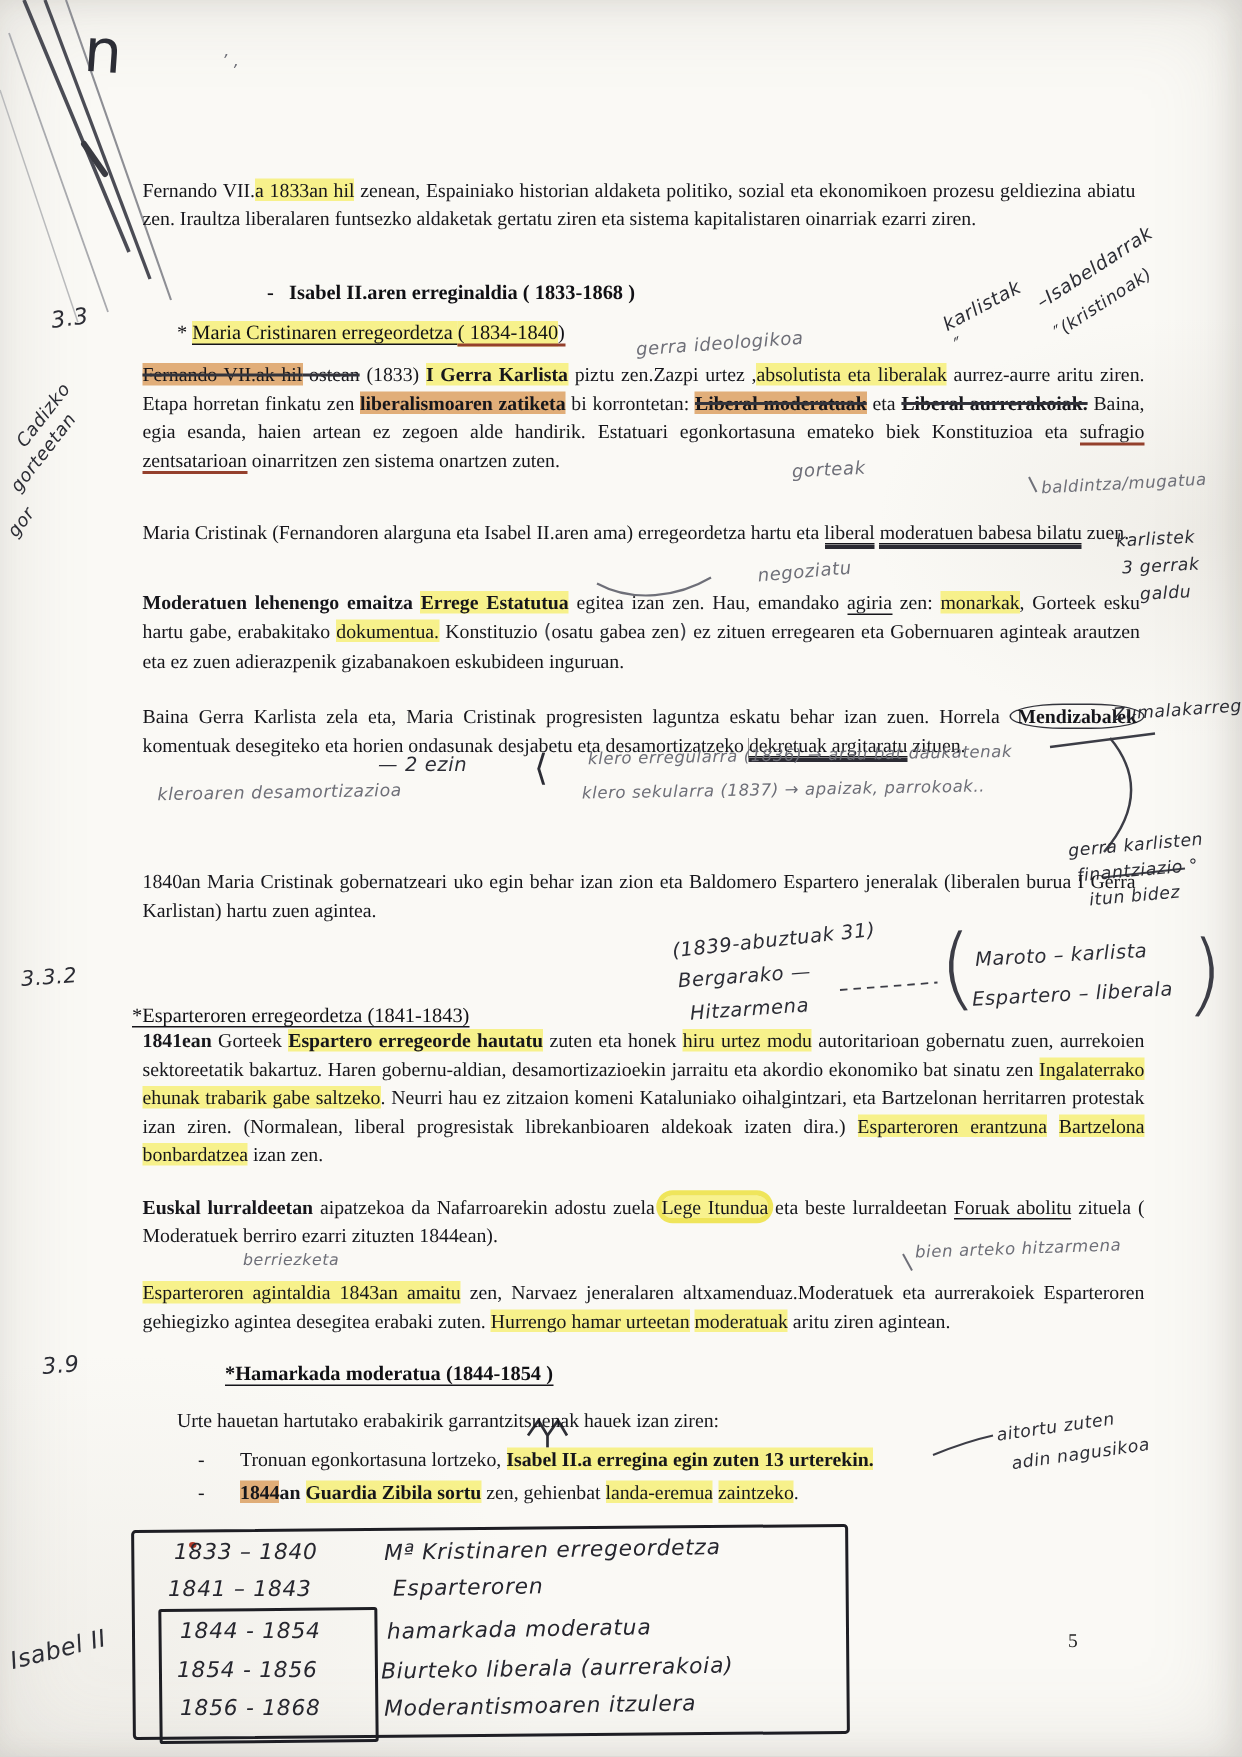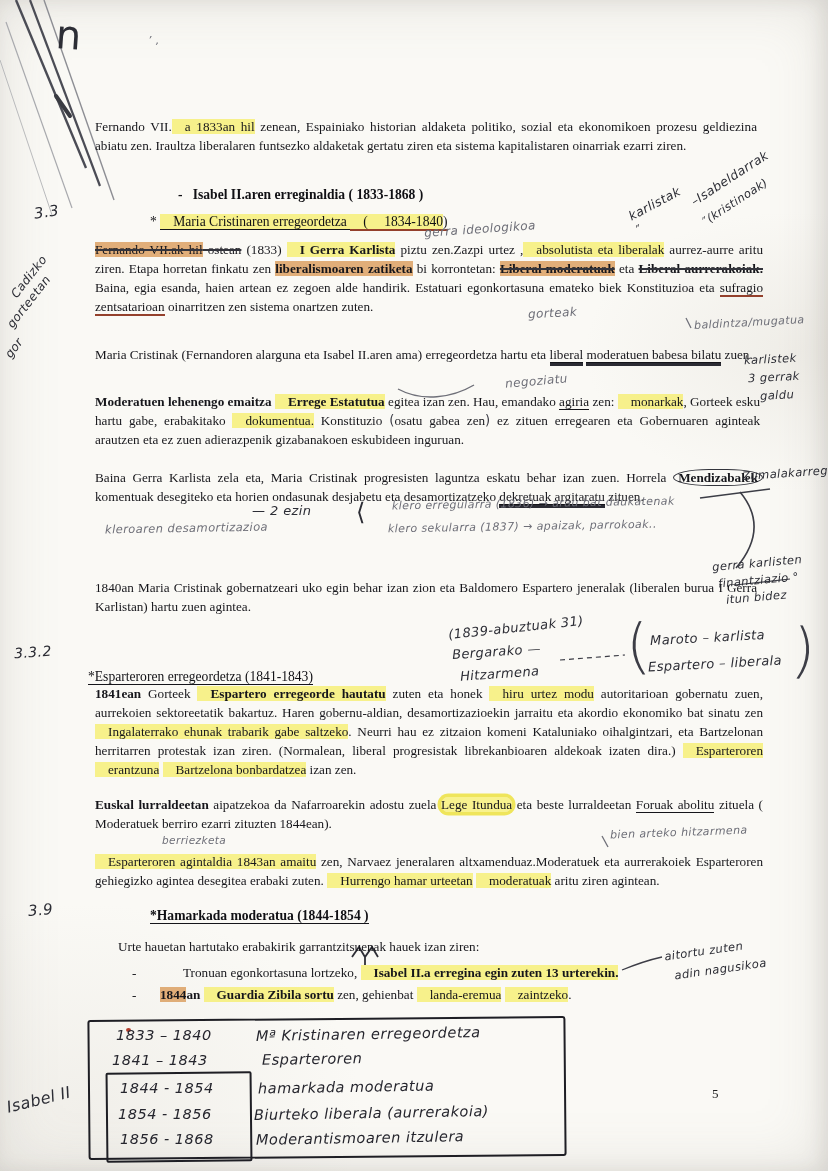--- a/index.html
+++ b/index.html
@@ -6,21 +6,21 @@
   .page{position:relative;width:828px;height:1171px;margin:0 auto;overflow:hidden;
         background:
           radial-gradient(ellipse 300px 200px at 96% 30%, rgba(210,205,195,.25), transparent 70%),
           radial-gradient(ellipse 400px 300px at 10% 95%, rgba(205,200,190,.2), transparent 70%),
           #faf9f5;
         box-shadow:inset 0 0 60px rgba(120,115,105,.18), inset -6px 0 18px rgba(120,115,105,.15);
         font-family:"Liberation Serif",serif;color:#16161b;}
   .par{position:absolute;font-size:13.2px;line-height:1.44;text-align:justify;color:#16161b;}
   .hd{position:absolute;font-size:13.6px;font-weight:bold;color:#101014;}
   
-  .y{background:rgba(246,236,74,.62);box-decoration-break:clone;padding-left:13px;}
+  .y{background:rgba(246,236,74,.62);box-decoration-break:clone;}
   .o{background:rgba(212,138,62,.68);box-decoration-break:clone;}
   .b{font-weight:bold;}
   .u{border-bottom:1.6px solid #15151a;}
   .u2{border-bottom:1.6px solid #15151a;box-shadow:0 3px 0 #2b2b33;}
   .ru{border-bottom:2.4px solid #94402c;}
   .st{text-decoration:line-through;text-decoration-thickness:1.6px;text-decoration-color:#33343c;}
   .circ{border:1.7px solid #33343c;border-radius:46%/58%;padding:0 4px;}
   .ycirc{background:rgba(246,236,74,.6);box-shadow:0 0 0 3.5px rgba(236,224,52,.8);border-radius:10px;}
   .pen{color:#3c3d46;font-family:"DejaVu Sans",sans-serif;}
   
@@ -69,21 +69,21 @@
 
     <path d="M735 585 L790 579" stroke="#3c3d46" stroke-width="1.2" fill="none"></path>
   </svg>
 
   <div class="hw dark" style="left:56px;top:12px;font-size:40px;font-style:normal;transform:rotate(4deg);">n</div>
   <div class="hw faded" style="left:148px;top:34px;font-size:11px;">’ ,</div>
 
   <div class="par" style="left:95px;top:117px;width:662px;"><span>Fernando VII.</span><span class="y">a 1833an hil</span><span> zenean, Espainiako historian aldaketa politiko, sozial eta ekonomikoen prozesu geldiezina abiatu zen. Iraultza liberalaren  funtsezko aldaketak gertatu ziren eta sistema kapitalistaren oinarriak ezarri ziren.</span></div>
 
   <div class="hd" style="left:178px;top:187px;">-&nbsp;&nbsp;&nbsp;Isabel II.aren erreginaldia ( 1833-1868 )</div>
-  <div class="hd" style="left:118px;top:214px;font-weight:normal;margin-left:32px;"><span>* </span><span class="y u">Maria Cristinaren erregeordetza </span><span class="y u ru">(</span><span class="y u ru"> 1834-1840</span><span class="u ru">)</span></div>
+  <div class="hd" style="left:118px;top:214px;font-weight:normal;"><span>* </span><span class="y u">Maria Cristinaren erregeordetza </span><span class="y u ru">(</span><span class="y u ru"> 1834-1840</span><span class="u ru">)</span></div>
 
   <div class="hw dark" style="left:34px;top:203px;font-size:15px;transform:rotate(-8deg);">3.3</div>
   <div class="hw faded" style="left:424px;top:222px;font-size:12px;transform:rotate(-4deg);">gerra ideologikoa</div>
   <div class="hw dark" style="left:626px;top:196px;font-size:12.5px;transform:rotate(-28deg);">karlistak</div>
   <div class="hw dark" style="left:637px;top:222px;font-size:12px;transform:rotate(-28deg);">″</div>
   <div class="hw dark" style="left:688px;top:196px;font-size:12.5px;transform:rotate(-33deg);transform-origin:left top;">–Isabeldarrak</div>
   <div class="hw dark" style="left:700px;top:216px;font-size:11.5px;transform:rotate(-33deg);transform-origin:left top;">″(kristinoak)</div>
 
   <div class="hw dark" style="left:8px;top:292px;font-size:12px;transform:rotate(-52deg);transform-origin:left top;">Cadizko</div>
   <div class="hw dark" style="left:4px;top:322px;font-size:12px;transform:rotate(-52deg);transform-origin:left top;">gorteetan</div>
@@ -133,21 +133,21 @@
   <div class="hw faded" style="left:610px;top:826px;font-size:11px;transform:rotate(-2deg);">bien arteko hitzarmena</div>
 
   <div class="par" style="left:95px;top:852px;width:668px;"><span class="y">Esparteroren agintaldia 1843an amaitu</span><span> zen,  Narvaez  jeneralaren  altxamenduaz.Moderatuek  eta aurrerakoiek Esparteroren gehiegizko  agintea  desegitea erabaki zuten. </span><span class="y">Hurrengo hamar urteetan</span><span> </span><span class="y">moderatuak</span><span> aritu ziren agintean.</span></div>
 
   <div class="hw dark" style="left:28px;top:901px;font-size:15px;transform:rotate(-5deg);">3.9</div>
   <div class="hd" style="left:103px;top:908px;margin-left:47px;"><span class="b u">*Hamarkada moderatua (1844-1854 )</span></div>
 
   <div class="par" style="left:118px;top:937px;width:560px;"><span>Urte hauetan hartutako erabakirik garrantzitsuenak hauek izan ziren:</span></div>
 
   <div class="par" style="left:132px;top:963px;">-</div>
-  <div class="par" style="left:160px;top:963px;width:564px;text-align:left;margin-left:23px;"><span>Tronuan egonkortasuna lortzeko, </span><span class="y b">Isabel II.a erregina egin zuten 13 urterekin.</span></div>
+  <div class="par" style="left:160px;top:963px;width:564px;text-align:left;"><span>Tronuan egonkortasuna lortzeko, </span><span class="y b">Isabel II.a erregina egin zuten 13 urterekin.</span></div>
   <div class="par" style="left:132px;top:985px;">-</div>
   <div class="par" style="left:160px;top:985px;width:564px;text-align:left;"><span class="o b">1844</span><span class="b">an </span><span class="y b">Guardia Zibila sortu</span><span> zen, gehienbat </span><span class="y">landa-eremua</span><span> </span><span class="y">zaintzeko</span><span>.</span></div>
   <div class="hw dark" style="left:664px;top:944px;font-size:11.5px;transform:rotate(-8deg);">aitortu zuten</div>
   <div class="hw dark" style="left:674px;top:962px;font-size:11.5px;transform:rotate(-8deg);">adin nagusikoa</div>
 
   <div class="tbox" style="left:88px;top:1018px;width:474px;height:136px;"></div>
   <div class="tboxin" style="left:106px;top:1072px;width:142px;height:86px;transform:rotate(-.6deg);"></div>
   <div class="reddot" style="left:126px;top:1028px;"></div>
 
   <div class="tl" style="left:116px;top:1027px;text-align:center;">1833 – 1840</div>

